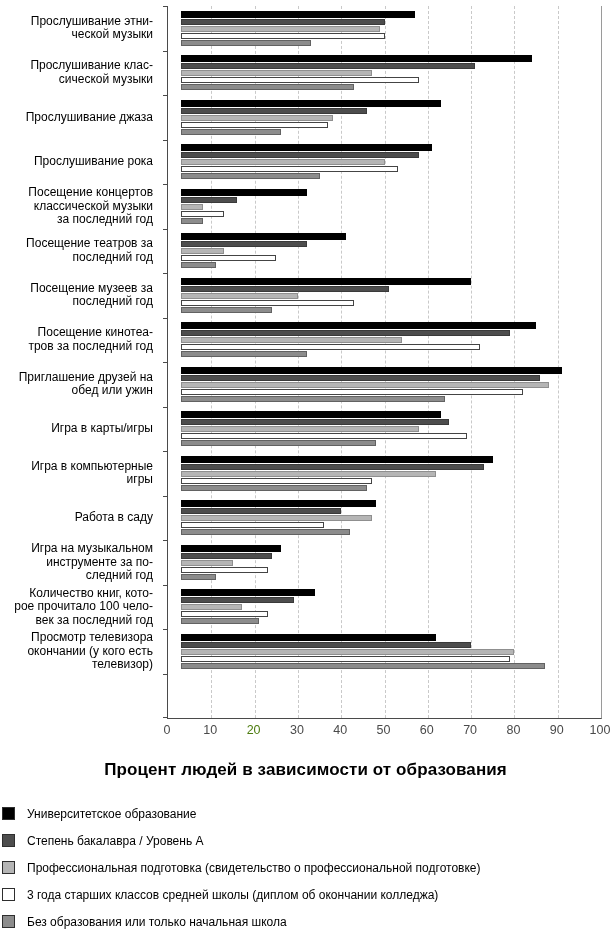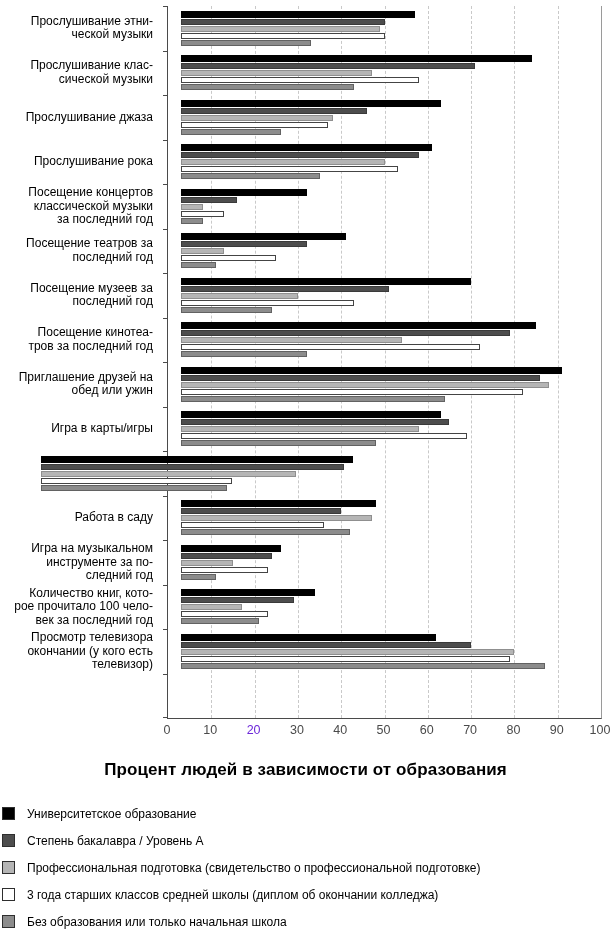--- a/index.html
+++ b/index.html
@@ -189,20 +189,24 @@
         </div>
         <div class="bars">
           <div class="bar s0" title="Университетское образование: 60" style="width: 60%;"></div>
           <div class="bar s1" title="Степень бакалавра / Уровень А: 62" style="width: 62%;"></div>
           <div class="bar s2" title="Профессиональная подготовка (свидетельство о профессиональной подготовке): 55" style="width: 55%;"></div>
           <div class="bar s3" title="3 года старших классов средней школы (диплом об окончании колледжа): 66" style="width: 66%;"></div>
           <div class="bar s4" title="Без образования или только начальная школа: 45" style="width: 45%;"></div>
         </div>
       </div>
       <div class="row">
+        <div class="cat-label">
+          <div>Игра в компьютерные</div>
+          <div>игры</div>
+        </div>
         <div class="bars">
           <div class="bar s0" title="Университетское образование: 72" style="width: 72%;"></div>
           <div class="bar s1" title="Степень бакалавра / Уровень А: 70" style="width: 70%;"></div>
           <div class="bar s2" title="Профессиональная подготовка (свидетельство о профессиональной подготовке): 59" style="width: 59%;"></div>
           <div class="bar s3" title="3 года старших классов средней школы (диплом об окончании колледжа): 44" style="width: 44%;"></div>
           <div class="bar s4" title="Без образования или только начальная школа: 43" style="width: 43%;"></div>
         </div>
       </div>
       <div class="row">
         <div class="cat-label">
@@ -255,21 +259,21 @@
           <div class="bar s1" title="Степень бакалавра / Уровень А: 67" style="width: 67%;"></div>
           <div class="bar s2" title="Профессиональная подготовка (свидетельство о профессиональной подготовке): 77" style="width: 77%;"></div>
           <div class="bar s3" title="3 года старших классов средней школы (диплом об окончании колледжа): 76" style="width: 76%;"></div>
           <div class="bar s4" title="Без образования или только начальная школа: 84" style="width: 84%;"></div>
         </div>
       </div>
     </div>
   <div class="xaxis" id="xaxis">
       <div class="xtick" style="left: 150px; color: rgb(74, 74, 74);">0</div>
       <div class="xtick" style="left: 193.3px; color: rgb(74, 74, 74);">10</div>
-      <div class="xtick" style="left: 236.6px; color: #6d28d9;">20</div>
+      <div class="xtick" style="left: 236.6px; color: #4d7c0f;">20</div>
       <div class="xtick" style="left: 279.9px; color: rgb(74, 74, 74);">30</div>
       <div class="xtick" style="left: 323.2px; color: rgb(74, 74, 74);">40</div>
       <div class="xtick" style="left: 366.5px; color: rgb(74, 74, 74);">50</div>
       <div class="xtick" style="left: 409.8px; color: rgb(74, 74, 74);">60</div>
       <div class="xtick" style="left: 453.1px; color: rgb(74, 74, 74);">70</div>
       <div class="xtick" style="left: 496.4px; color: rgb(74, 74, 74);">80</div>
       <div class="xtick" style="left: 539.7px; color: rgb(74, 74, 74);">90</div>
       <div class="xtick" style="left: 583px; color: rgb(74, 74, 74);">100</div>
     </div>
   <div class="title">Процент людей в зависимости от образования</div>

